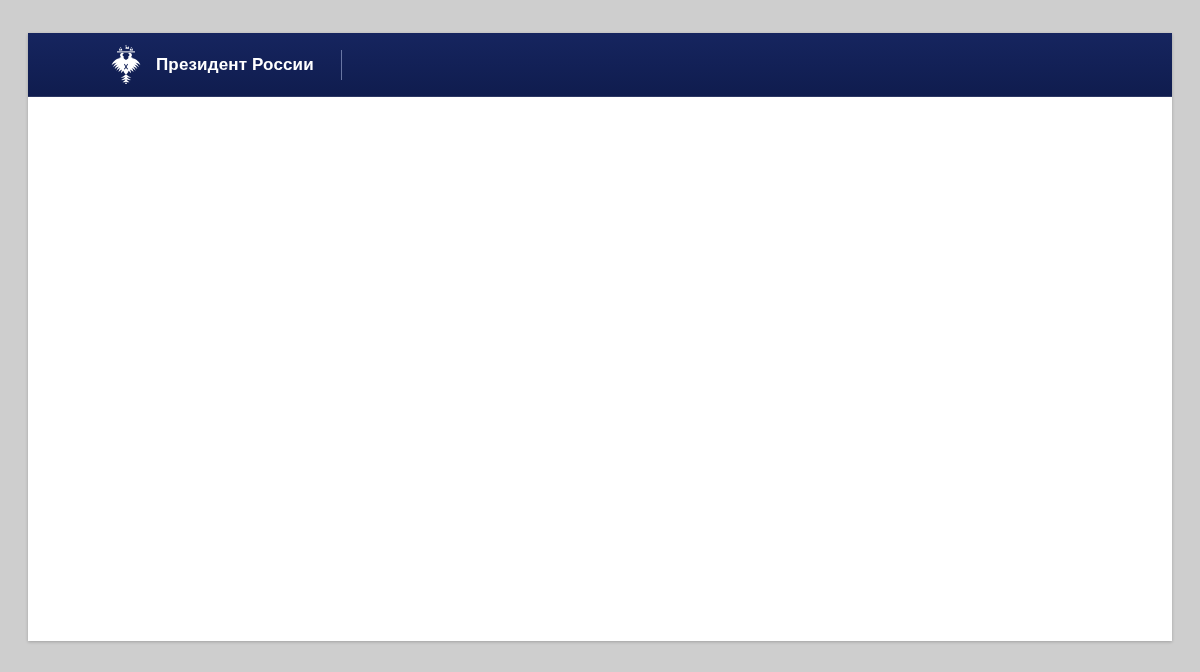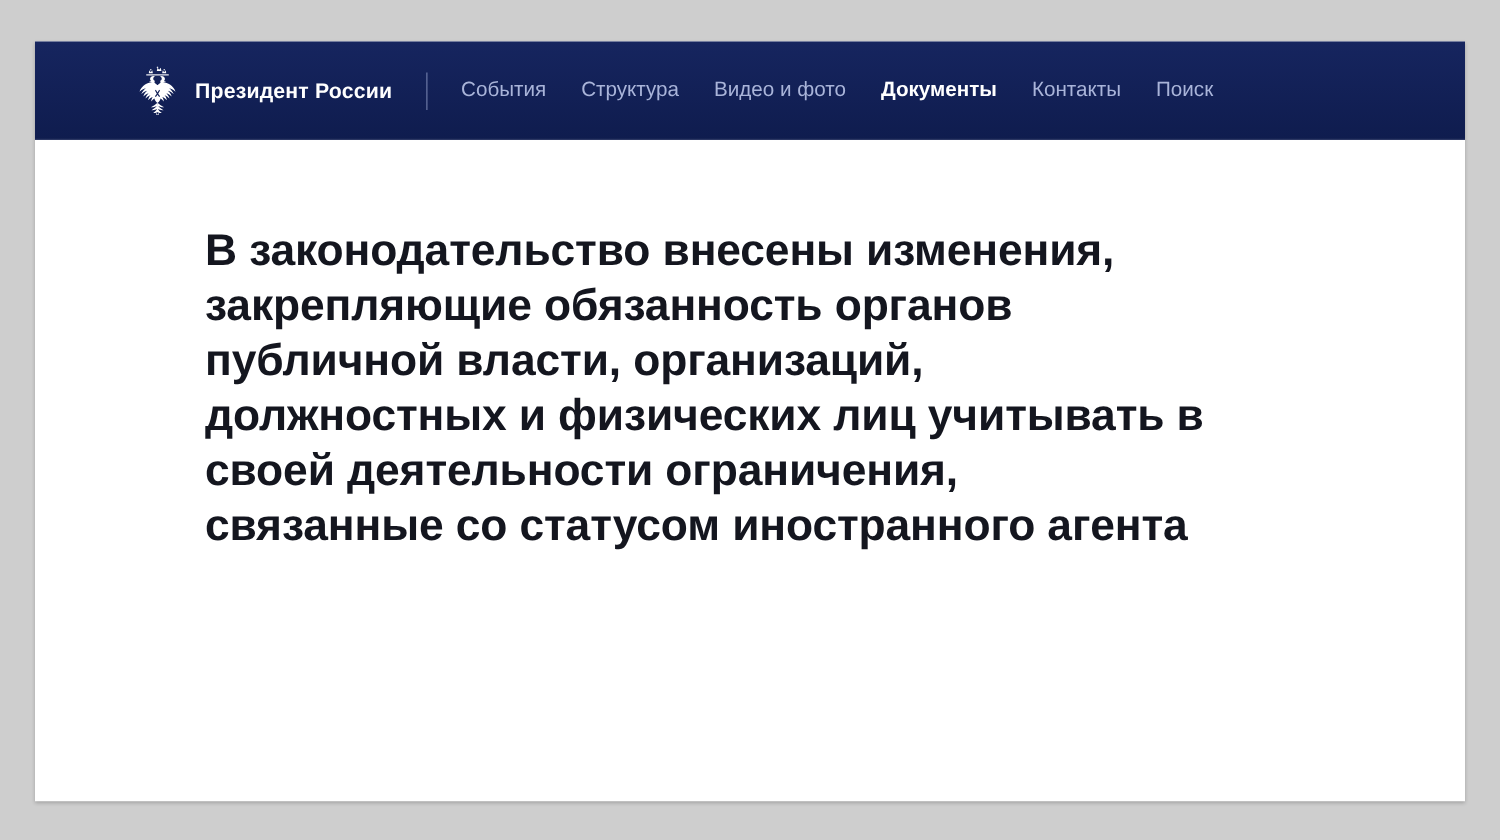--- a/index.html
+++ b/index.html
@@ -23,21 +23,21 @@
     width: 1144px;
     height: 608px;
     background: #ffffff;
     box-shadow: 0 1px 3px rgba(0,0,0,0.22);
     overflow: hidden;
   }
 
   
   .site-header {
     position: relative;
-    height: 79px;
+    height: 64px;
     background: #122057;
     background: linear-gradient(180deg, #16255f 0%, #0f1c4e 100%);
     display: flex;
     align-items: center;
     box-sizing: border-box;
     padding-left: 81px;
   }
   .header-underline {
     position: absolute;
     left: 0; right: 0; bottom: 0;
@@ -168,33 +168,24 @@
             <path d="M34 58.5 c-3.2 2.9-6.6 5.4-10.6 7.1 3.6 0.1 6.7-0.6 9.4-2 -2.3 2.8-5.1 5-8.5 6.6 3.8 0.3 7.1-0.5 9.7-2.1 -1.7 2.7-4 4.9-6.9 6.6 3.9 0.2 6.9-0.8 9-2.8 l-2.1 6.1 h1.9 z"></path>
             <path d="M34 58.5 c3.2 2.9 6.6 5.4 10.6 7.1 -3.6 0.1-6.7-0.6-9.4-2 2.3 2.8 5.1 5 8.5 6.6 -3.8 0.3-7.1-0.5-9.7-2.1 1.7 2.7 4 4.9 6.9 6.6 -3.9 0.2-6.9-0.8-9-2.8 l2.1 6.1 h-1.9 z"></path>
           </g>
         </svg>
       </span>
       <span class="brand-name">Президент России</span>
     </a>
 
     <span class="brand-divider"></span>
 
-    <nav class="main-nav">
-      <a class="nav-link" href="#">События</a>
-      <a class="nav-link" href="#">Структура</a>
-      <a class="nav-link" href="#">Видео и фото</a>
-      <a class="nav-link is-active" href="#">Документы</a>
-      <a class="nav-link" href="#">Контакты</a>
-      <a class="nav-link" href="#">Поиск</a>
-    </nav>
 
     <span class="header-underline"></span>
   </header>
 
   <article class="article">
     <div class="article-inner">
-      <h1 class="article-title">В законодательство внесены изменения, закрепляющие обязанность органов публичной власти, организаций, должностных и физических лиц учитывать в своей деятельности ограничения, связанные со статусом иностранного агента</h1>
 
 
     </div>
   </article>
 
 </div>
 
 </body></html>

